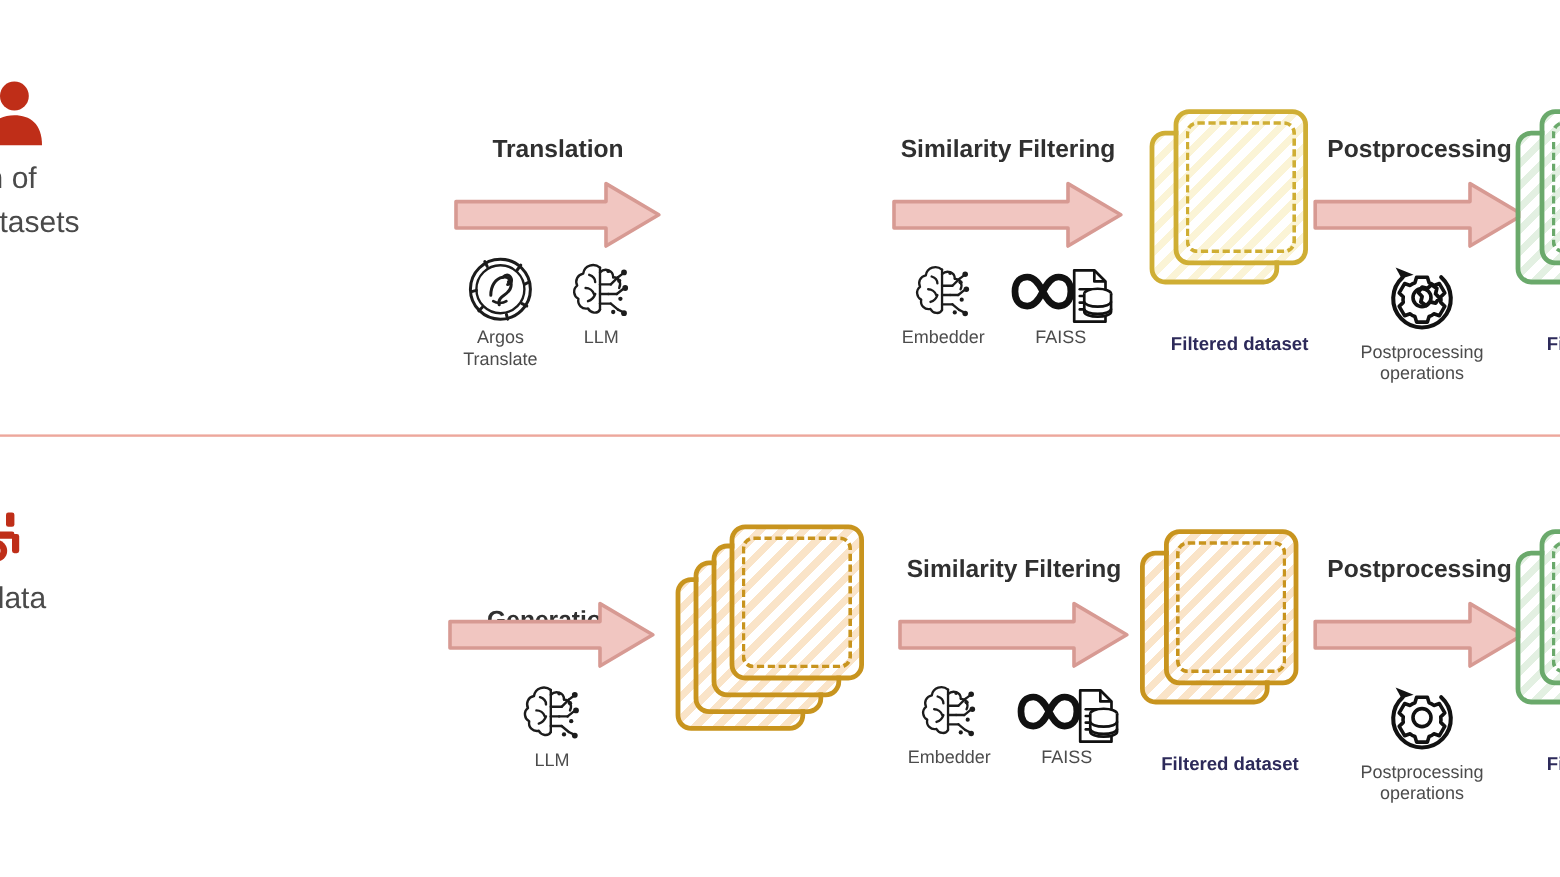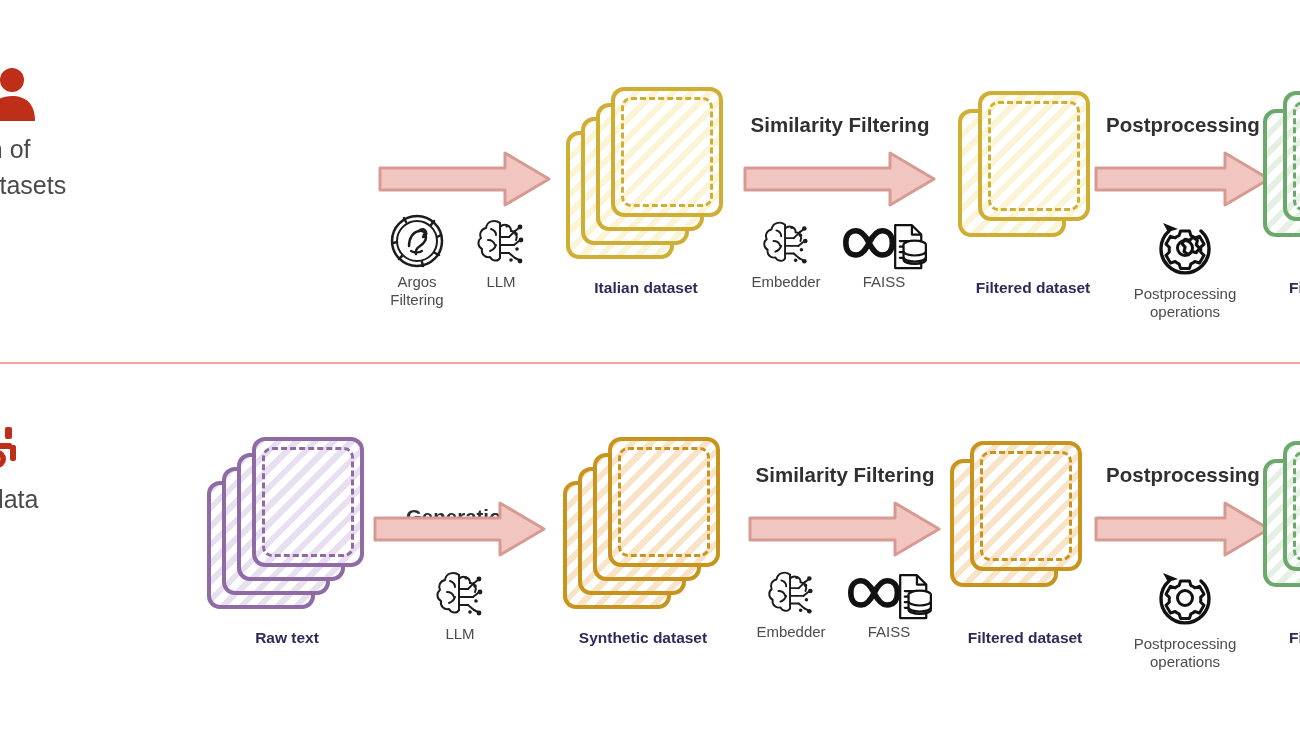--- a/index.html
+++ b/index.html
@@ -155,20 +155,21 @@
           <circle cx="28" cy="15" r="12" fill="#bf2e18"></circle>
           <path d="M5 56 C5 38 15 31 28 31 C41 31 51 38 51 56 Z" fill="#bf2e18"></path>
         </svg>
       </div>
       <div class="caption-text">Translation of
 existing datasets</div>
     </div>
 
 
     <div class="stage" style="left:375px; top:48px; width:180px; height:200px;">
+      <div class="transition-title" style="top:10px;">Translation</div>
       <div class="arrow" style="top:45px;">
         <svg width="176" height="62" viewBox="0 0 176 62">
           <path d="M3 20 L128 20 L128 5 L172 31 L128 57 L128 42 L3 42 Z" fill="#f1c6c1" stroke="#d79a93" stroke-width="3" stroke-linejoin="round"></path>
         </svg>
       </div>
       <div class="tool" style="left:6px; top:110px; width:72px;">
         <div>
           <svg width="56" height="56" viewBox="0 0 56 56" style="margin:0 auto;">
             <circle cx="28" cy="28" r="25" fill="none" stroke="#1c1c1c" stroke-width="2.5"></circle>
             <circle cx="28" cy="28" r="20" fill="none" stroke="#1c1c1c" stroke-width="2"></circle>
@@ -182,21 +183,21 @@
               <path d="M4 30 l4 -1"></path>
             </g>
             <path d="M20 33 C20 25 24 19 30 18 C34 17 37 20 37 24 C37 28 34 31 31 33
                      C28 35 26 38 27 41" fill="none" stroke="#1c1c1c" stroke-width="2.5" stroke-linecap="round"></path>
             <path d="M30 18 c3 -3 6 -2 7 1 c1 3 -1 5 -3 5" fill="none" stroke="#1c1c1c" stroke-width="2.5" stroke-linecap="round"></path>
             <circle cx="35" cy="22" r="1.6" fill="#1c1c1c"></circle>
             <path d="M22 38 c3 2 8 2 11 0" fill="none" stroke="#1c1c1c" stroke-width="2.2" stroke-linecap="round"></path>
           </svg>
         </div>
         <div class="tool-label">Argos
-Filtering</div>
+Translate</div>
       </div>
       <div class="tool" style="left:90px; top:110px; width:72px;">
         <div>
           <svg width="56" height="56" viewBox="0 0 56 56" style="margin:0 auto;">
             <g fill="none" stroke="#1c1c1c" stroke-width="2" stroke-linecap="round" stroke-linejoin="round">
               <path d="M27 10 c-5 -4 -13 -2 -14 5 c-5 1 -7 6 -5 10 c-4 3 -3 9 1 11
                        c-1 5 3 9 8 8 c2 4 8 5 10 1"></path>
               <path d="M27 10 v35"></path>
               <path d="M18 16 c3 1 5 3 5 6"></path>
               <path d="M15 27 c3 0 6 2 7 5"></path>
@@ -221,35 +222,20 @@
               <circle cx="44" cy="36" r="1.8"></circle>
                 <circle cx="38" cy="47" r="1.8"></circle>
               <circle cx="34" cy="13" r="1.6"></circle>
             </g>
           </svg>
         </div>
         <div class="tool-label">LLM</div>
       </div>
     </div>
 
-    <div class="stage" style="left:566px; top:28px; width:160px; height:230px;">
-      <div class="stack" style="width:160px;height:185px;">
-        <div class="sheet" style="left:0px;  top:48px; width:108px; height:128px; border-width:4px; border-color:#cfae34;
-                    background:repeating-linear-gradient(135deg,#fbf4d6 0 6px,#ffffff 6px 13px);"></div>
-        <div class="sheet" style="left:15px; top:34px; width:108px; height:128px; border-width:4px; border-color:#cfae34;
-                    background:repeating-linear-gradient(135deg,#fbf4d6 0 6px,#ffffff 6px 13px);"></div>
-        <div class="sheet" style="left:30px; top:20px; width:108px; height:128px; border-width:4px; border-color:#cfae34;
-                    background:repeating-linear-gradient(135deg,#fbf4d6 0 6px,#ffffff 6px 13px);"></div>
-        <div class="sheet" style="left:45px; top:4px;  width:112px; height:130px; border-width:4px; border-color:#cfae34;
-                    background:repeating-linear-gradient(135deg,#fbf4d6 0 6px,#ffffff 6px 13px);">
-          <div class="dash-inner" style="left:6px; top:6px; right:6px; bottom:6px; border-color:#cfae34;"></div>
-        </div>
-      </div>
-      <div class="stack-label" style="top:196px;">Italian dataset</div>
-    </div>
 
     <div class="stage" style="left:730px; top:48px; width:220px; height:200px;">
       <div class="transition-title" style="top:10px;">Similarity Filtering</div>
       <div class="arrow" style="top:45px;">
         <svg width="196" height="62" viewBox="0 0 196 62">
           <path d="M3 20 L148 20 L148 5 L192 31 L148 57 L148 42 L3 42 Z" fill="#f1c6c1" stroke="#d79a93" stroke-width="3" stroke-linejoin="round"></path>
         </svg>
       </div>
       <div class="tool" style="left:10px; top:112px; width:92px;">
         <div>
@@ -382,35 +368,20 @@
             <circle cx="13" cy="44" r="9"></circle>
             <rect x="26" y="30" width="6" height="16" rx="2"></rect>
           </g>
           <circle cx="13" cy="44" r="3.4" fill="#ffffff"></circle>
         </svg>
       </div>
       <div class="caption-text">Synthetic data
 generation</div>
     </div>
 
-    <div class="stage" style="left:207px; top:28px; width:160px; height:230px;">
-      <div class="stack" style="width:160px;height:185px;">
-        <div class="sheet" style="left:0px;  top:48px; width:108px; height:128px; border-width:4px; border-color:#8f6aa4;
-                    background:repeating-linear-gradient(135deg,#e8dff0 0 6px,#ffffff 6px 13px);"></div>
-        <div class="sheet" style="left:15px; top:34px; width:108px; height:128px; border-width:4px; border-color:#8f6aa4;
-                    background:repeating-linear-gradient(135deg,#e8dff0 0 6px,#ffffff 6px 13px);"></div>
-        <div class="sheet" style="left:30px; top:20px; width:108px; height:128px; border-width:4px; border-color:#8f6aa4;
-                    background:repeating-linear-gradient(135deg,#e8dff0 0 6px,#ffffff 6px 13px);"></div>
-        <div class="sheet" style="left:45px; top:4px;  width:112px; height:130px; border-width:4px; border-color:#8f6aa4;
-                    background:repeating-linear-gradient(135deg,#e8dff0 0 6px,#ffffff 6px 13px);">
-          <div class="dash-inner" style="left:6px; top:6px; right:6px; bottom:6px; border-color:#8f6aa4;"></div>
-        </div>
-      </div>
-      <div class="stack-label" style="top:196px;">Raw text</div>
-    </div>
 
     <div class="stage" style="left:370px; top:48px; width:180px; height:200px;">
       <div class="transition-title" style="top:10px;margin-top:42px;">Generation</div>
       <div class="arrow" style="top:45px;">
         <svg width="176" height="62" viewBox="0 0 176 62">
           <path d="M3 20 L128 20 L128 5 L172 31 L128 57 L128 42 L3 42 Z" fill="#f1c6c1" stroke="#d79a93" stroke-width="3" stroke-linejoin="round"></path>
         </svg>
       </div>
       <div class="tool" style="left:54px; top:112px; width:72px;">
         <div>
@@ -455,21 +426,20 @@
                     background:repeating-linear-gradient(135deg,#fae4c8 0 6px,#ffffff 6px 13px);"></div>
         <div class="sheet" style="left:15px; top:34px; width:108px; height:128px; border-width:4px; border-color:#c8941e;
                     background:repeating-linear-gradient(135deg,#fae4c8 0 6px,#ffffff 6px 13px);"></div>
         <div class="sheet" style="left:30px; top:20px; width:108px; height:128px; border-width:4px; border-color:#c8941e;
                     background:repeating-linear-gradient(135deg,#fae4c8 0 6px,#ffffff 6px 13px);"></div>
         <div class="sheet" style="left:45px; top:4px;  width:112px; height:130px; border-width:4px; border-color:#c8941e;
                     background:repeating-linear-gradient(135deg,#fae4c8 0 6px,#ffffff 6px 13px);">
           <div class="dash-inner" style="left:6px; top:6px; right:6px; bottom:6px; border-color:#c8941e;"></div>
         </div>
       </div>
-      <div class="stack-label" style="top:196px;">Synthetic dataset</div>
     </div>
 
     <div class="stage" style="left:735px; top:48px; width:220px; height:200px;">
       <div class="transition-title" style="top:10px;">Similarity Filtering</div>
       <div class="arrow" style="top:45px;">
         <svg width="196" height="62" viewBox="0 0 196 62">
           <path d="M3 20 L148 20 L148 5 L192 31 L148 57 L148 42 L3 42 Z" fill="#f1c6c1" stroke="#d79a93" stroke-width="3" stroke-linejoin="round"></path>
         </svg>
       </div>
       <div class="tool" style="left:10px; top:112px; width:92px;">

